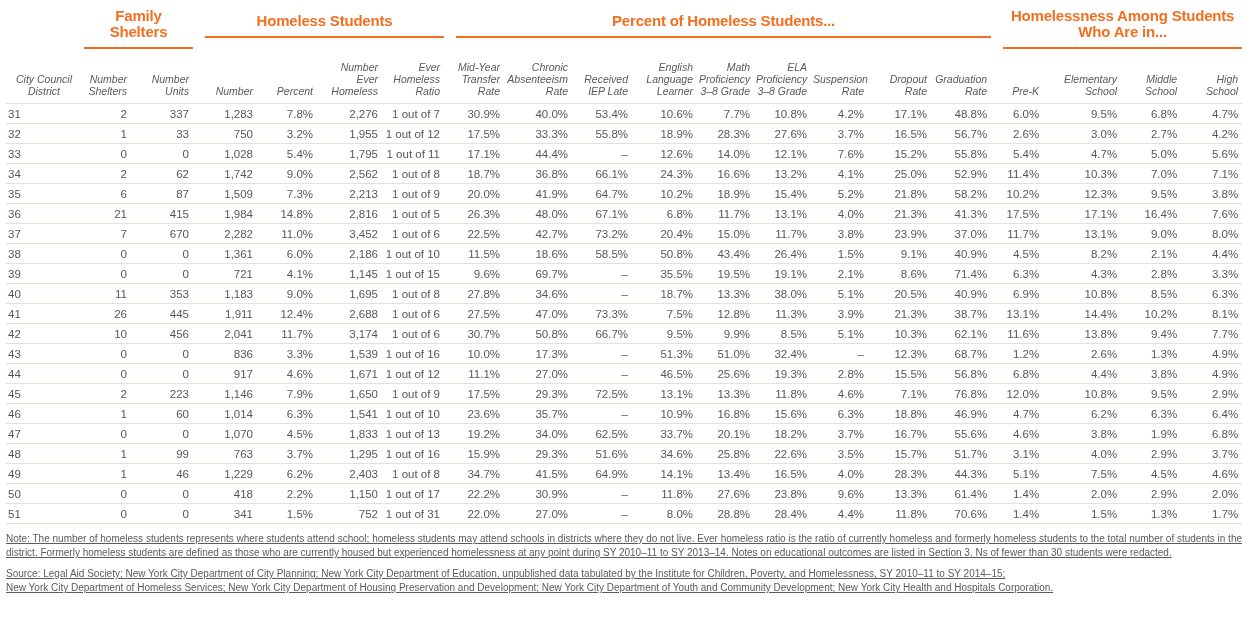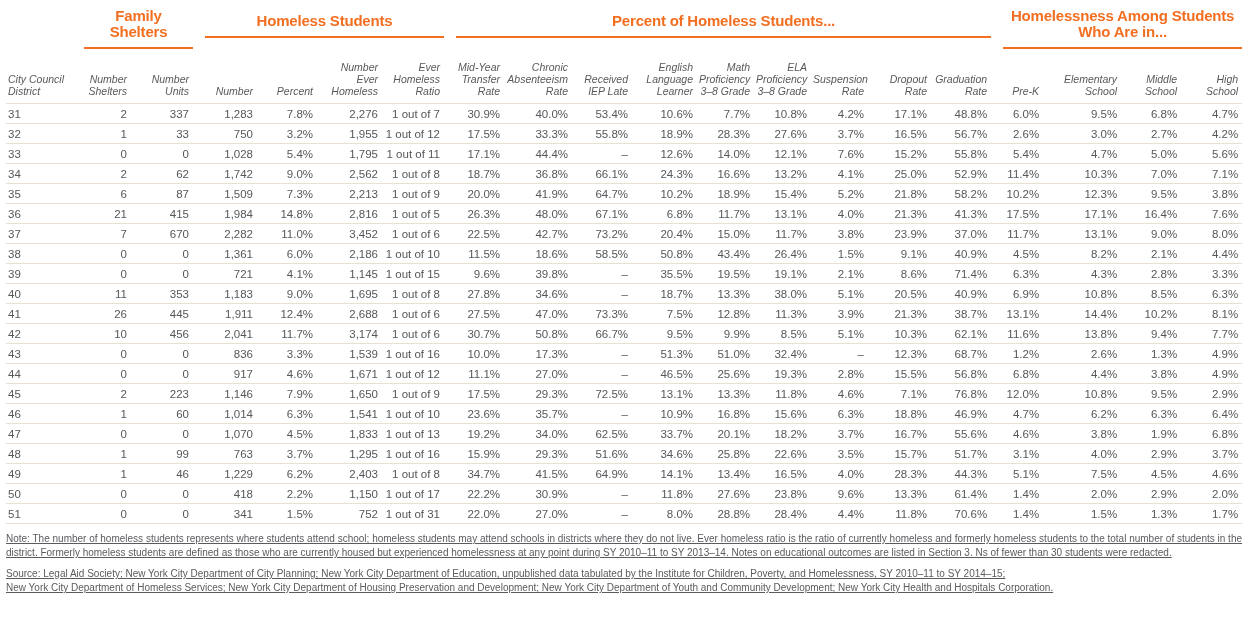--- a/index.html
+++ b/index.html
@@ -52,21 +52,21 @@
     font-size: 10.5px;
     line-height: 12px;
     color: #58595b;
     text-align: right;
     vertical-align: bottom;
     padding: 12px 4px 6px 2px;
     border-bottom: 1px solid #e9e1d0;
     font-style: italic;
   }
   tr.colhead-row th.first {
-    text-align: left;
+    text-align: center;
     padding-left: 2px;
   }
   
   tbody td {
     font-size: 11.5px;
     line-height: 12px;
     color: #56575b;
     text-align: right;
     padding: 4px 4px 3px 2px;
     border-bottom: 1px solid #e9e1d0;
@@ -337,21 +337,21 @@
         </tr>
         <tr>
           <td class="first">39</td>
           <td>0</td>
           <td>0</td>
           <td>721</td>
           <td>4.1%</td>
           <td>1,145</td>
           <td>1 out of 15</td>
           <td>9.6%</td>
-          <td>39.8%</td>
+          <td>69.7%</td>
           <td>–</td>
           <td>35.5%</td>
           <td>19.5%</td>
           <td>19.1%</td>
           <td>2.1%</td>
           <td>8.6%</td>
           <td>71.4%</td>
           <td>6.3%</td>
           <td>4.3%</td>
           <td>2.8%</td>

